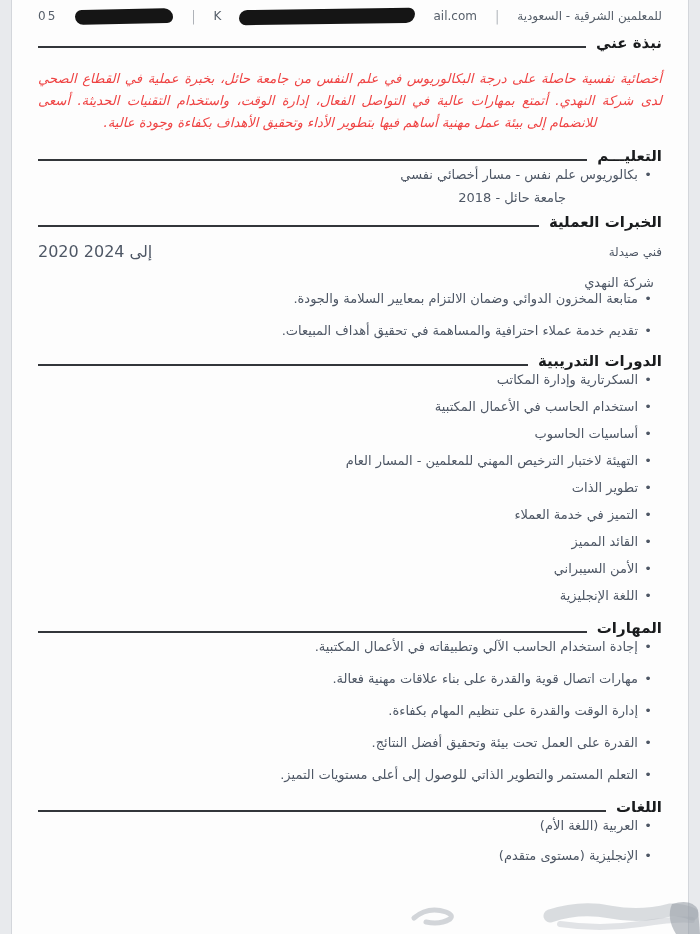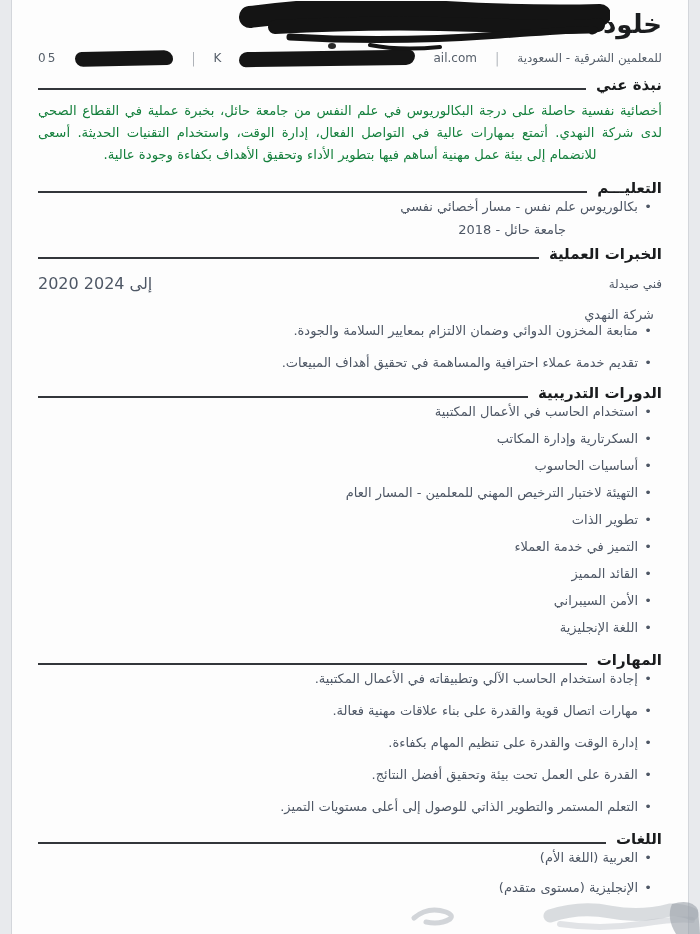--- a/index.html
+++ b/index.html
@@ -27,22 +27,22 @@
   .redact{display:inline-block;height:15px;background:#151515;}
   .redact-phone{width:98px;border-radius:9px 12px 8px 11px;transform:rotate(-1.2deg);}
   .redact-email{width:176px;border-radius:11px 8px 12px 9px;transform:rotate(-0.8deg);}
   .sep{color:#8a9099;font-size:14px;font-weight:300;}
   .location{direction:rtl;}
   
   .sec-head{display:flex;align-items:center;gap:10px;}
   .sec-title{font-size:15px;font-weight:bold;color:#1a1c1e;margin:0;white-space:nowrap;line-height:19px;}
   .sec-rule{flex:1;height:1.4px;background:#33363a;margin-top:7px;}
   .mt8{margin-top:8px;}.mt6{margin-top:6px;}.mt12{margin-top:12px;text-align:center;}.mt14{margin-top:14px;}
-  .about-text{font-size:13.2px;line-height:22px;color:#15803d;margin-top:5px;
-    text-align:justify;text-align-last:center;}
+  .about-text{font-size:13.2px;line-height:22px;color:#ef4444;margin-top:15px;
+    text-align:justify;text-align-last:center;font-style:italic;}
   ul.blist{list-style:none;margin:0;padding:0 10px 0 0;}
   ul.blist li{position:relative;padding-right:14px;font-size:13px;line-height:18px;color:#4e5765;}
   ul.blist li::before{content:"\2022";position:absolute;right:0;top:0;color:#4e5765;}
   
   .edu-list{margin-top:8px;}
   .edu-inst{font-size:13px;margin:6px 96px 0 0;color:#4e5765;}
   
   .job-row{display:flex;justify-content:space-between;align-items:center;margin-top:10px;}
   .job-title{font-size:12px;color:#4e5765;}
   .job-dates{direction:ltr;font-size:16px;color:#4e5765;}
@@ -60,30 +60,20 @@
   .watermark{position:absolute;right:0;bottom:0;z-index:4;pointer-events:none;}
 </style>
 </head>
 <body>
 
 <div class="edge edge-left"></div>
 <div class="edge edge-right"></div>
 
 <div class="page">
 
-  <div class="name-wrap">
-    <h1 class="name">خلود</h1>
-    <svg class="name-scribble" width="390" height="52" viewBox="0 0 390 52">
-      <path d="M30 16 Q120 4 210 10 T380 14" stroke="#141414" stroke-width="22" fill="none" stroke-linecap="round"></path>
-      <path d="M55 26 Q160 20 260 24 T378 24" stroke="#141414" stroke-width="14" fill="none" stroke-linecap="round"></path>
-      <path d="M70 36 Q170 42 280 34 T372 30" stroke="#141414" stroke-width="7" fill="none" stroke-linecap="round"></path>
-      <path d="M150 44 q30 6 70 2" stroke="#141414" stroke-width="4" fill="none" stroke-linecap="round"></path>
-      <ellipse cx="112" cy="45" rx="4" ry="3" fill="#2a2a2a"></ellipse>
-    </svg>
-  </div>
 
   <div class="contact">
     <span class="contact-group">
       <span style="letter-spacing:2px;">05</span>
       <span class="redact redact-phone"></span>
     </span>
     <span class="sep">|</span>
     <span class="contact-group">
       <span>K</span>
       <span class="redact redact-email"></span>
@@ -120,22 +110,22 @@
   <ul class="blist exp-list">
     <li>متابعة المخزون الدوائي وضمان الالتزام بمعايير السلامة والجودة.</li>
     <li>تقديم خدمة عملاء احترافية والمساهمة في تحقيق أهداف المبيعات.</li>
   </ul>
 
   <div class="sec-head mt12">
     <h2 class="sec-title">الدورات التدريبية</h2>
     <div class="sec-rule"></div>
   </div>
   <ul class="blist course-list">
+    <li>السكرتارية وإدارة المكاتب</li>
     <li>استخدام الحاسب في الأعمال المكتبية</li>
-    <li>السكرتارية وإدارة المكاتب</li>
     <li>أساسيات الحاسوب</li>
     <li>التهيئة لاختبار الترخيص المهني للمعلمين - المسار العام</li>
     <li>تطوير الذات</li>
     <li>التميز في خدمة العملاء</li>
     <li>القائد المميز</li>
     <li>الأمن السيبراني</li>
     <li>اللغة الإنجليزية</li>
   </ul>
 
   <div class="sec-head mt14">

